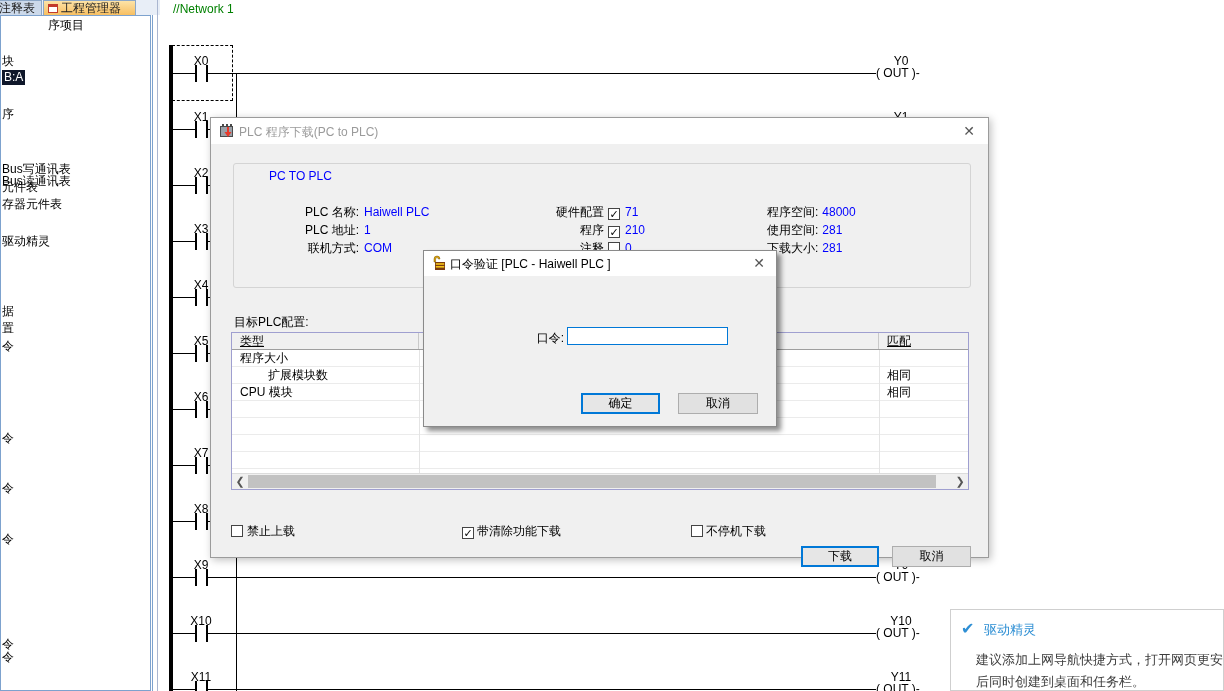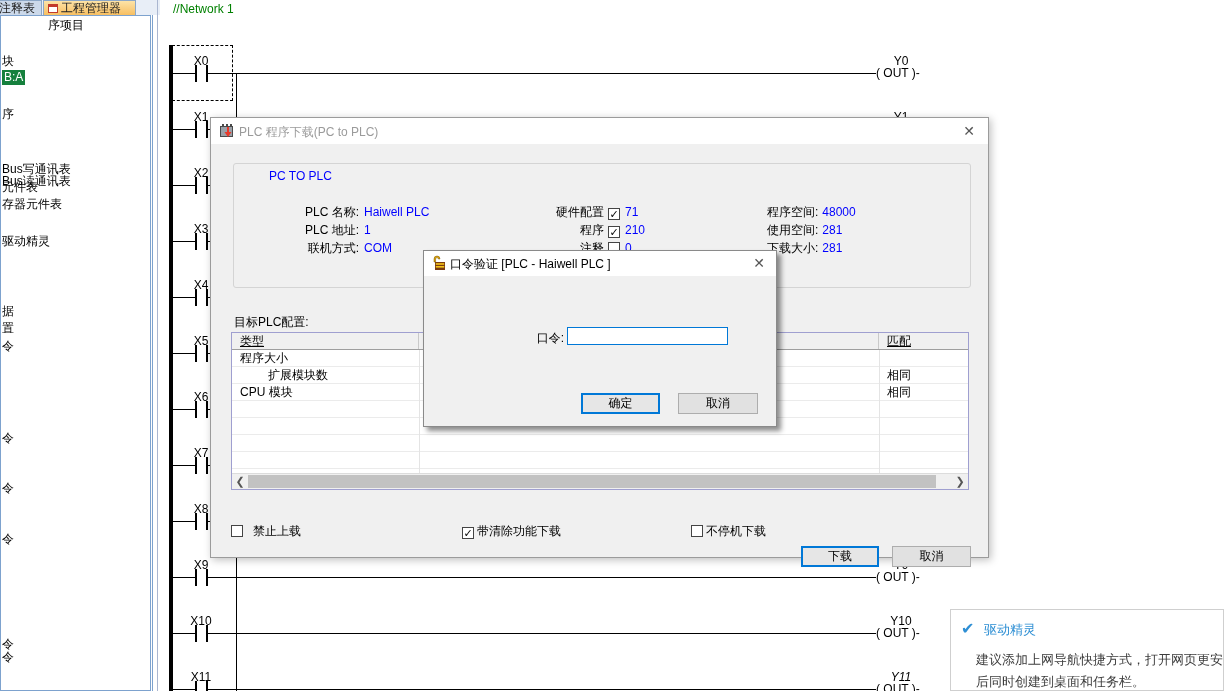--- a/index.html
+++ b/index.html
@@ -12,21 +12,21 @@
   #tabbar { left:0; top:0; height:15px; width:160px; background:#e8eef7; }
   .tab { position:absolute; top:0; height:15px; line-height:15px; padding:0 4px;
          border:1px solid #8ca7c7; border-bottom:none; font-size:12px; white-space:nowrap; overflow:hidden; }
   .tab.plain { left:-6px; width:48px; background:#ccd9ea; color:#222; }
   .tab.active { left:43px; width:93px; background:linear-gradient(#fde3a7,#f7bf62); color:#222; }
   .tab-icon { display:inline-block; width:10px; height:9px; background:#fff; border:1px solid #c23a2b;
               border-top:3px solid #c23a2b; margin-right:3px; vertical-align:-1px; }
   #treepanel { left:0; top:15px; width:151px; height:676px; background:#fff;
                border:1px solid #7da2ce; overflow:hidden; }
   .tree-item { position:absolute; left:1px; white-space:nowrap; line-height:15px; height:15px; }
-  .tree-item.selected { background:#15803d; color:#fff; padding:0 2px; }
+  .tree-item.selected { background:#0f172a; color:#fff; padding:0 2px; }
   #splitline1 { left:152px; top:15px; width:1px; height:676px; background:#7da2ce; }
   #splitline2 { left:157px; top:0; width:1px; height:691px; background:#aab6d0; }
 
   
   #ladder { left:160px; top:0; width:1064px; height:691px; background:#fff; }
   #network-comment { left:13px; top:2px; color:#008000; }
   #rail { left:9px; top:45px; width:4px; height:646px; background:#000; }
   #gridline { left:76px; top:73px; width:1px; height:618px; background:#000; }
   #sel-box { left:12px; top:45px; width:61px; height:56px; border:1px dashed #000; }
   .rung-line { position:absolute; height:1px; background:#000; }
@@ -212,21 +212,21 @@
       <div class="contact-bar" style="left: 35px; top: 625px;"></div>
       <div class="contact-bar" style="left: 46px; top: 625px;"></div>
       <div class="rung-label" style="left: 21px; top: 614px;">X10</div>
       <div class="coil-label" style="left: 715px; top: 614px;">Y10</div>
       <div class="coil-text" style="left: 716px; top: 626px;">( OUT )-</div>
       <div class="rung-line" style="left: 13px; top: 689px; width: 703px;"></div>
       <div class="contact-gap" style="left: 37px; top: 687px;"></div>
       <div class="contact-bar" style="left: 35px; top: 681px;"></div>
       <div class="contact-bar" style="left: 46px; top: 681px;"></div>
       <div class="rung-label" style="left: 21px; top: 670px;">X11</div>
-      <div class="coil-label" style="left: 715px; top: 670px; font-style: italic;">Y11</div>
+      <div class="coil-label" style="left: 715px; top: 670px;">Y11</div>
       <div class="coil-text" style="left: 716px; top: 682px;">( OUT )-</div>
     </div>
 </div>
 
 <div class="dialog" id="dl-dialog">
   <div class="titlebar">
     <svg id="dl-icon" viewBox="0 0 16 16">
       <rect x="1" y="3" width="13" height="11" fill="#4a4a4a"></rect>
       <rect x="2" y="4" width="11" height="9" fill="#9aa0a8"></rect>
       <rect x="3" y="1" width="2" height="2" fill="#4a4a4a"></rect>
@@ -294,21 +294,21 @@
       <div class="colsep" style="left:187px;"></div>
       <div class="colsep" style="left:647px;"></div>
       <div id="hscroll">
         <div class="scroll-arrow" style="left:0;">❮</div>
         <div id="hthumb"></div>
         <div class="scroll-arrow" style="right:0;">❯</div>
       </div>
     </div>
 
     <div id="options">
-        <div class="optrow" style="left: 20px;"><span class="cb"></span><span style="margin-left: 10px;">禁止上载</span></div>
+        <div class="optrow" style="left: 20px;"><span class="cb"></span><span style="margin-left: 4px;">禁止上载</span></div>
         <div class="optrow" style="left: 251px;"><span class="cb">✓</span><span style="margin-left: 3px;">带清除功能下载</span></div>
         <div class="optrow" style="left: 480px;"><span class="cb"></span><span style="margin-left: 3px;">不停机下载</span></div>
       </div>
 
     <div class="btn default" id="dl-download">下载</div>
     <div class="btn" id="dl-cancel">取消</div>
   </div>
 </div>
 
 <div class="dialog" id="pw-dialog">

